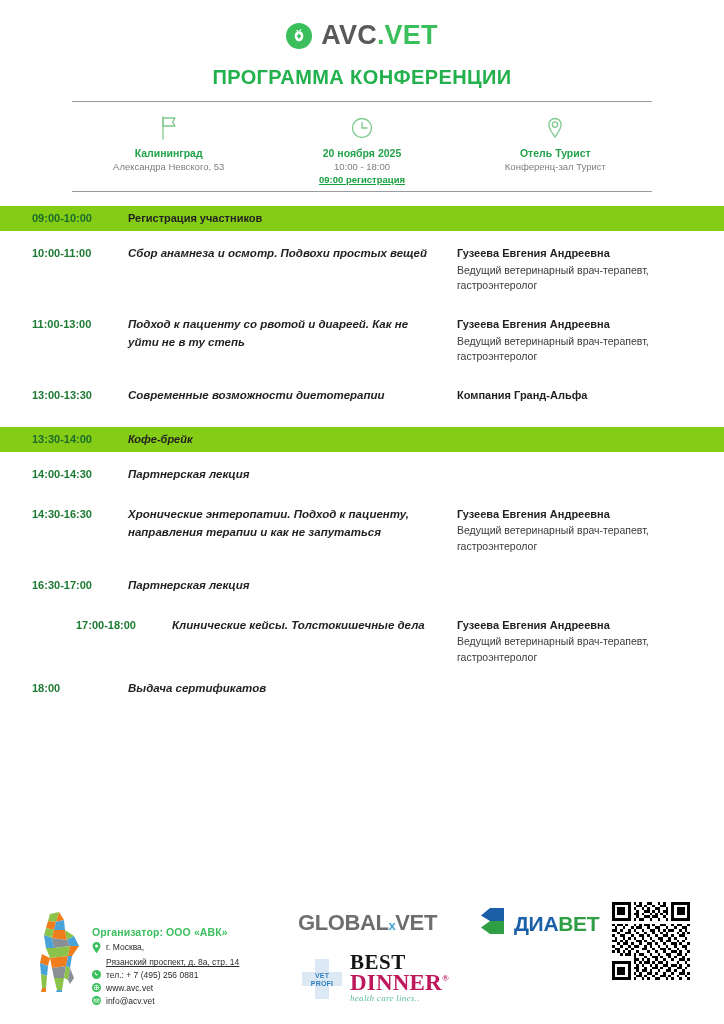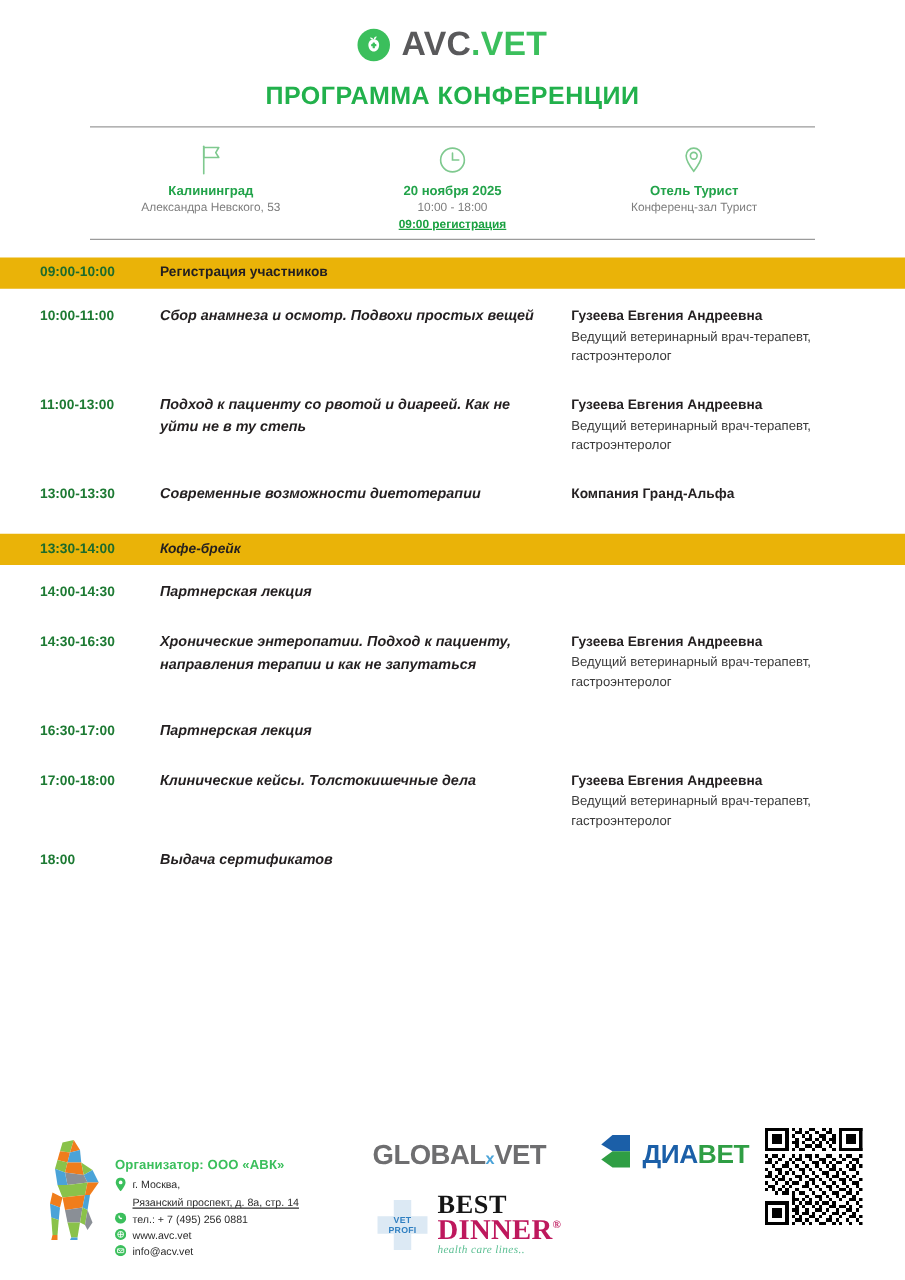--- a/index.html
+++ b/index.html
@@ -92,30 +92,30 @@
   
   .schedule {
     margin-top: 14px;
   }
   .row {
     display: flex;
     align-items: flex-start;
     padding: 0 32px 0 32px;
   }
   .row.band {
-    background: #eab308;
+    background: #84cc16;
     padding-top: 4px;
     padding-bottom: 4px;
     margin-bottom: 14px;
   }
   .row.normal {
     margin-bottom: 22px;
     margin-top: 11px;
   }
-  .row.tight { margin-bottom: 14px; }
+  .row.tight { margin-bottom: 14px; margin-left: 44px; }
   .c-time {
     flex: 0 0 96px;
     font-size: 11px;
     font-weight: bold;
     color: #1d7a33;
     line-height: 1.45;
     padding-top: 1px;
   }
   .row.band .c-time { color: #1d6b2c; }
   .c-topic {

